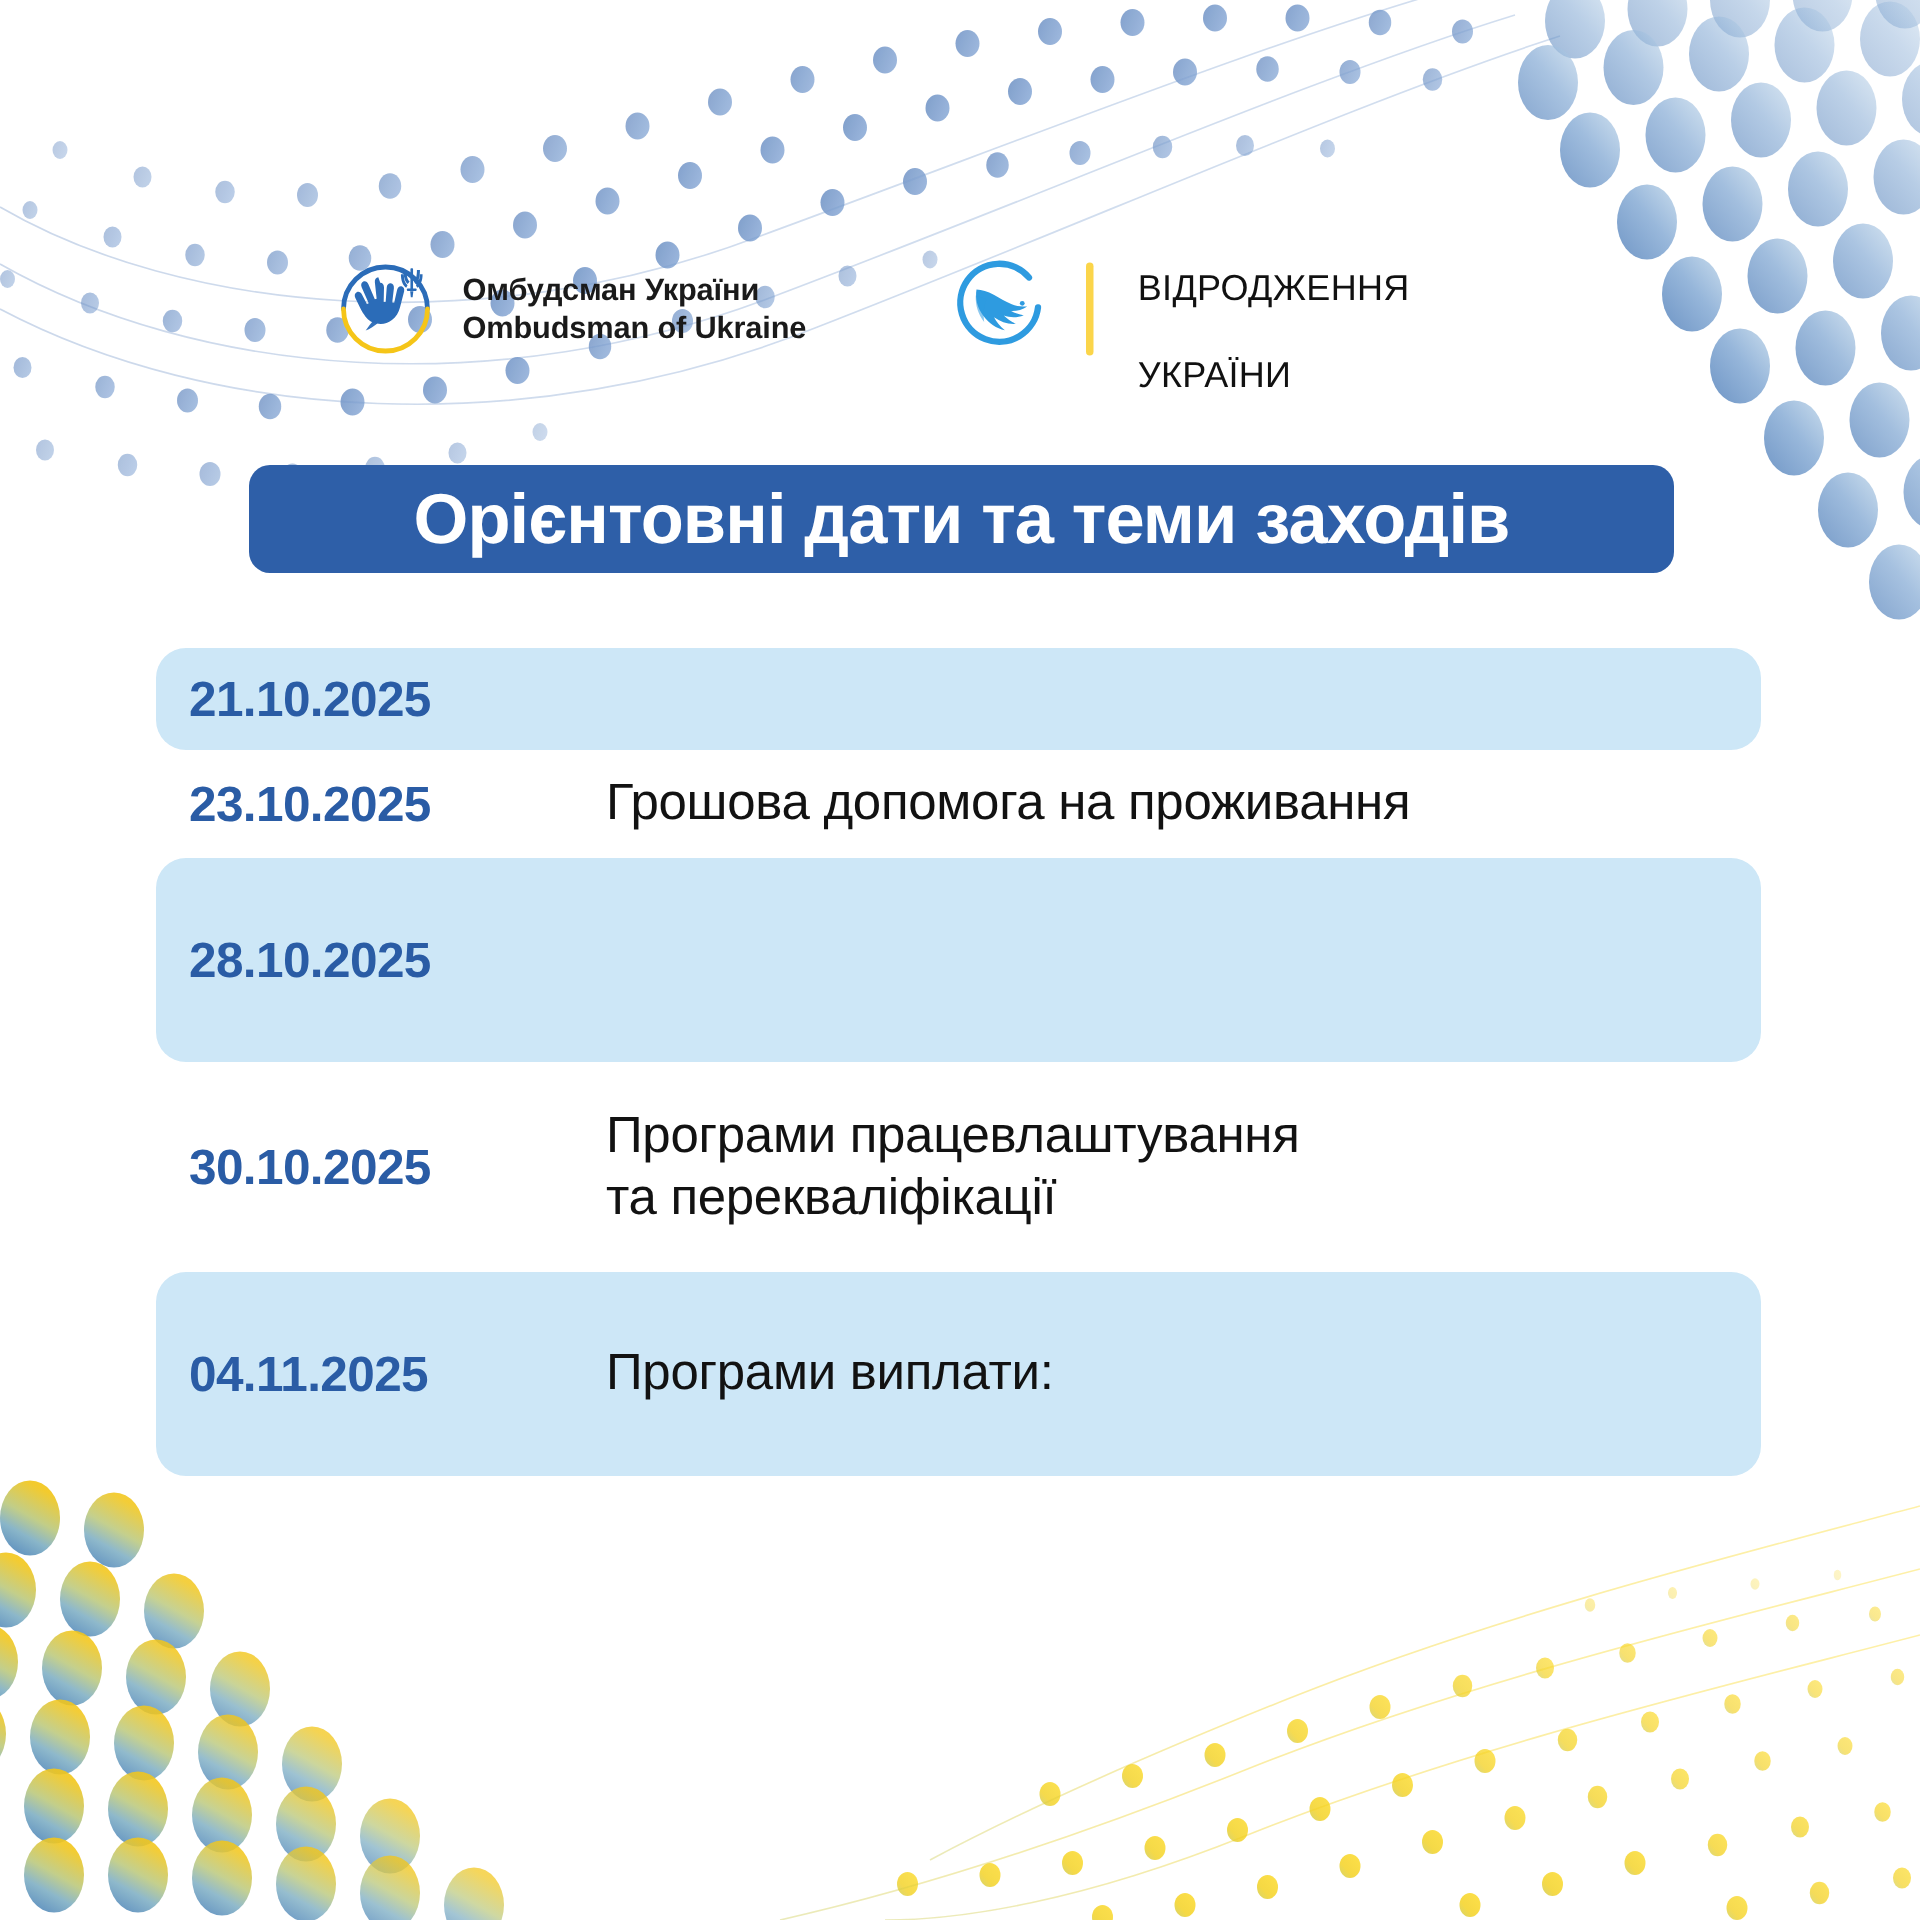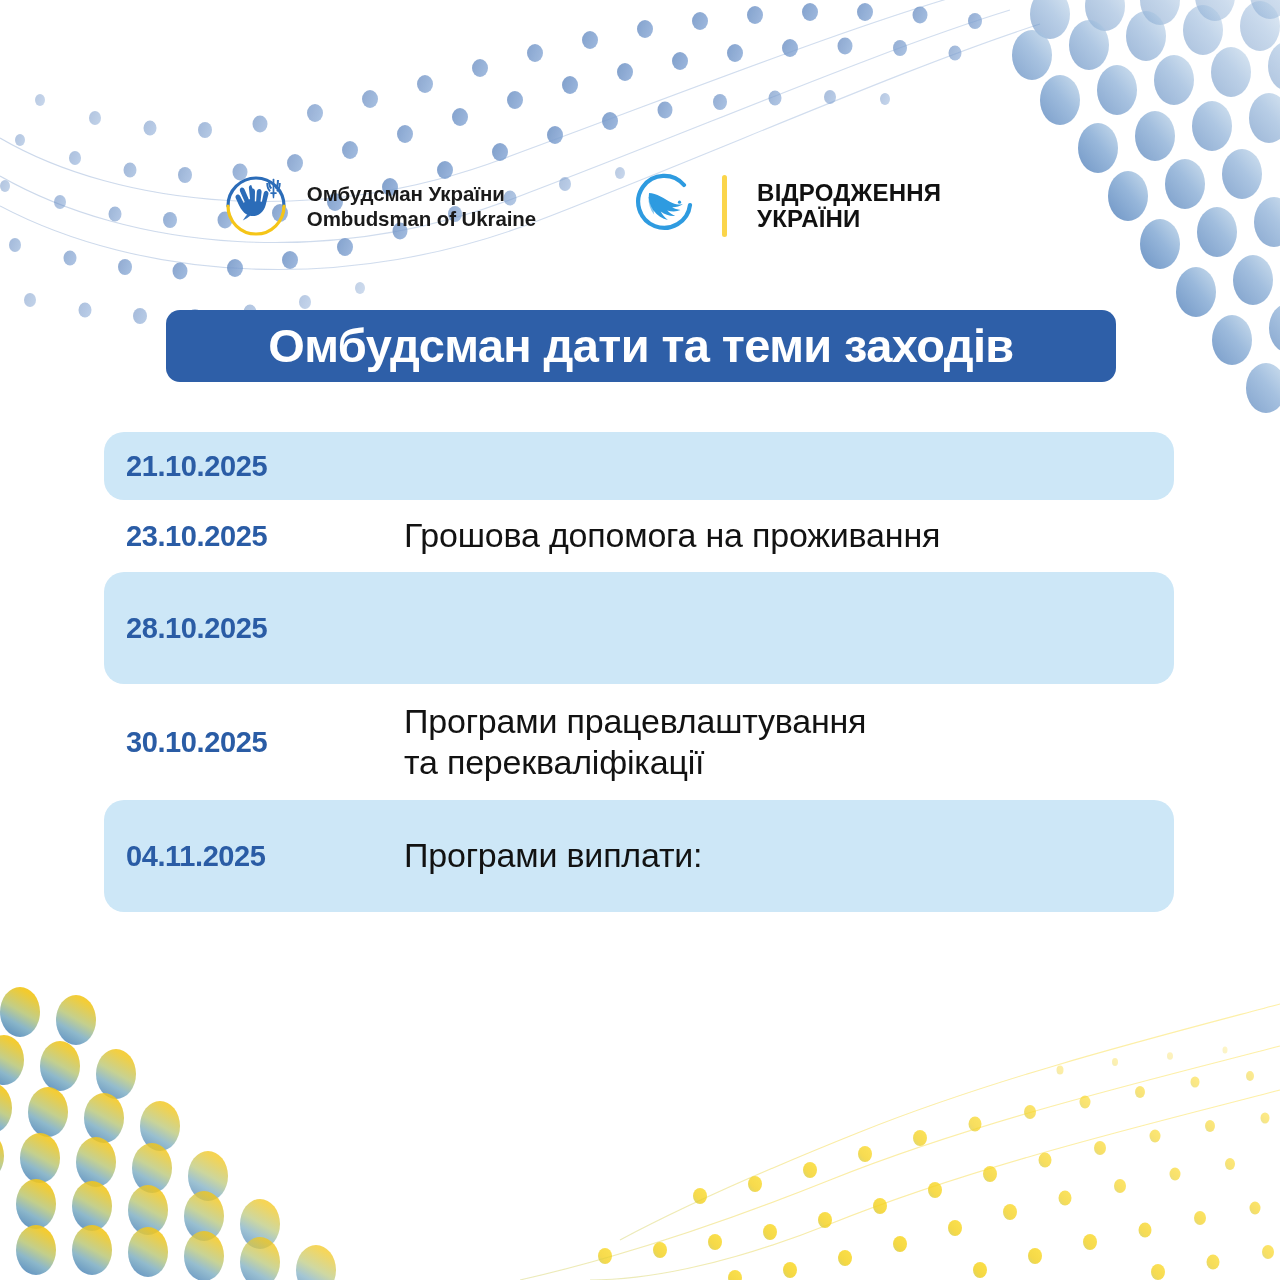--- a/index.html
+++ b/index.html
@@ -83,24 +83,25 @@
   }
 
   .vidro-text {
     display: flex;
     flex-direction: column;
     justify-content: center;
     line-height: 1.1;
   }
   .vidro-text .line {
     font-size: 24px;
-    font-weight: bold;
+    font-weight: normal;
     color: #111111;
     letter-spacing: 0.2px;
     white-space: nowrap;
+    margin-top: 32px;
   }
 
   
   .title-banner {
     position: absolute;
     left: 166px;
     top: 310px;
     width: 950px;
     height: 72px;
     background: #2E5FA8;
@@ -133,27 +134,27 @@
     display: flex;
     align-items: center;
     border-radius: 20px;
     box-sizing: border-box;
     padding: 0 22px;
   }
   .row.shaded { background: #CDE7F7; }
   .row.plain   { background: transparent; }
 
   .row.h1 { height: 68px; }
-  .row.h2 { height: 112px; }
+  .row.h2 { height: 136px; }
 
   .row + .row { margin-top: 2px; }
 
   .row-date {
     flex: 0 0 278px;
-    font-size: 29px;
+    font-size: 33px;
     font-weight: bold;
     color: #2A5CA5;
     letter-spacing: -0.4px;
     white-space: nowrap;
   }
 
   .row-topic {
     flex: 1 1 auto;
     font-size: 34px;
     font-weight: normal;
@@ -491,21 +492,21 @@
       </svg>
       <div class="vr-divider"></div>
       <div class="vidro-text">
         <span class="line">ВІДРОДЖЕННЯ</span>
         <span class="line">УКРАЇНИ</span>
       </div>
     </div>
   </div>
 
   <div class="title-banner">
-    <span class="title-text">Омбудсман дати та теми заходів</span>
+    <span class="title-text">Орієнтовні дати та теми заходів</span>
   </div>
 
   <div class="schedule">
 
     <div class="row shaded h1">
       <span class="row-date">21.10.2025</span>
     </div>
 
     <div class="row plain h1">
       <span class="row-date">23.10.2025</span>

